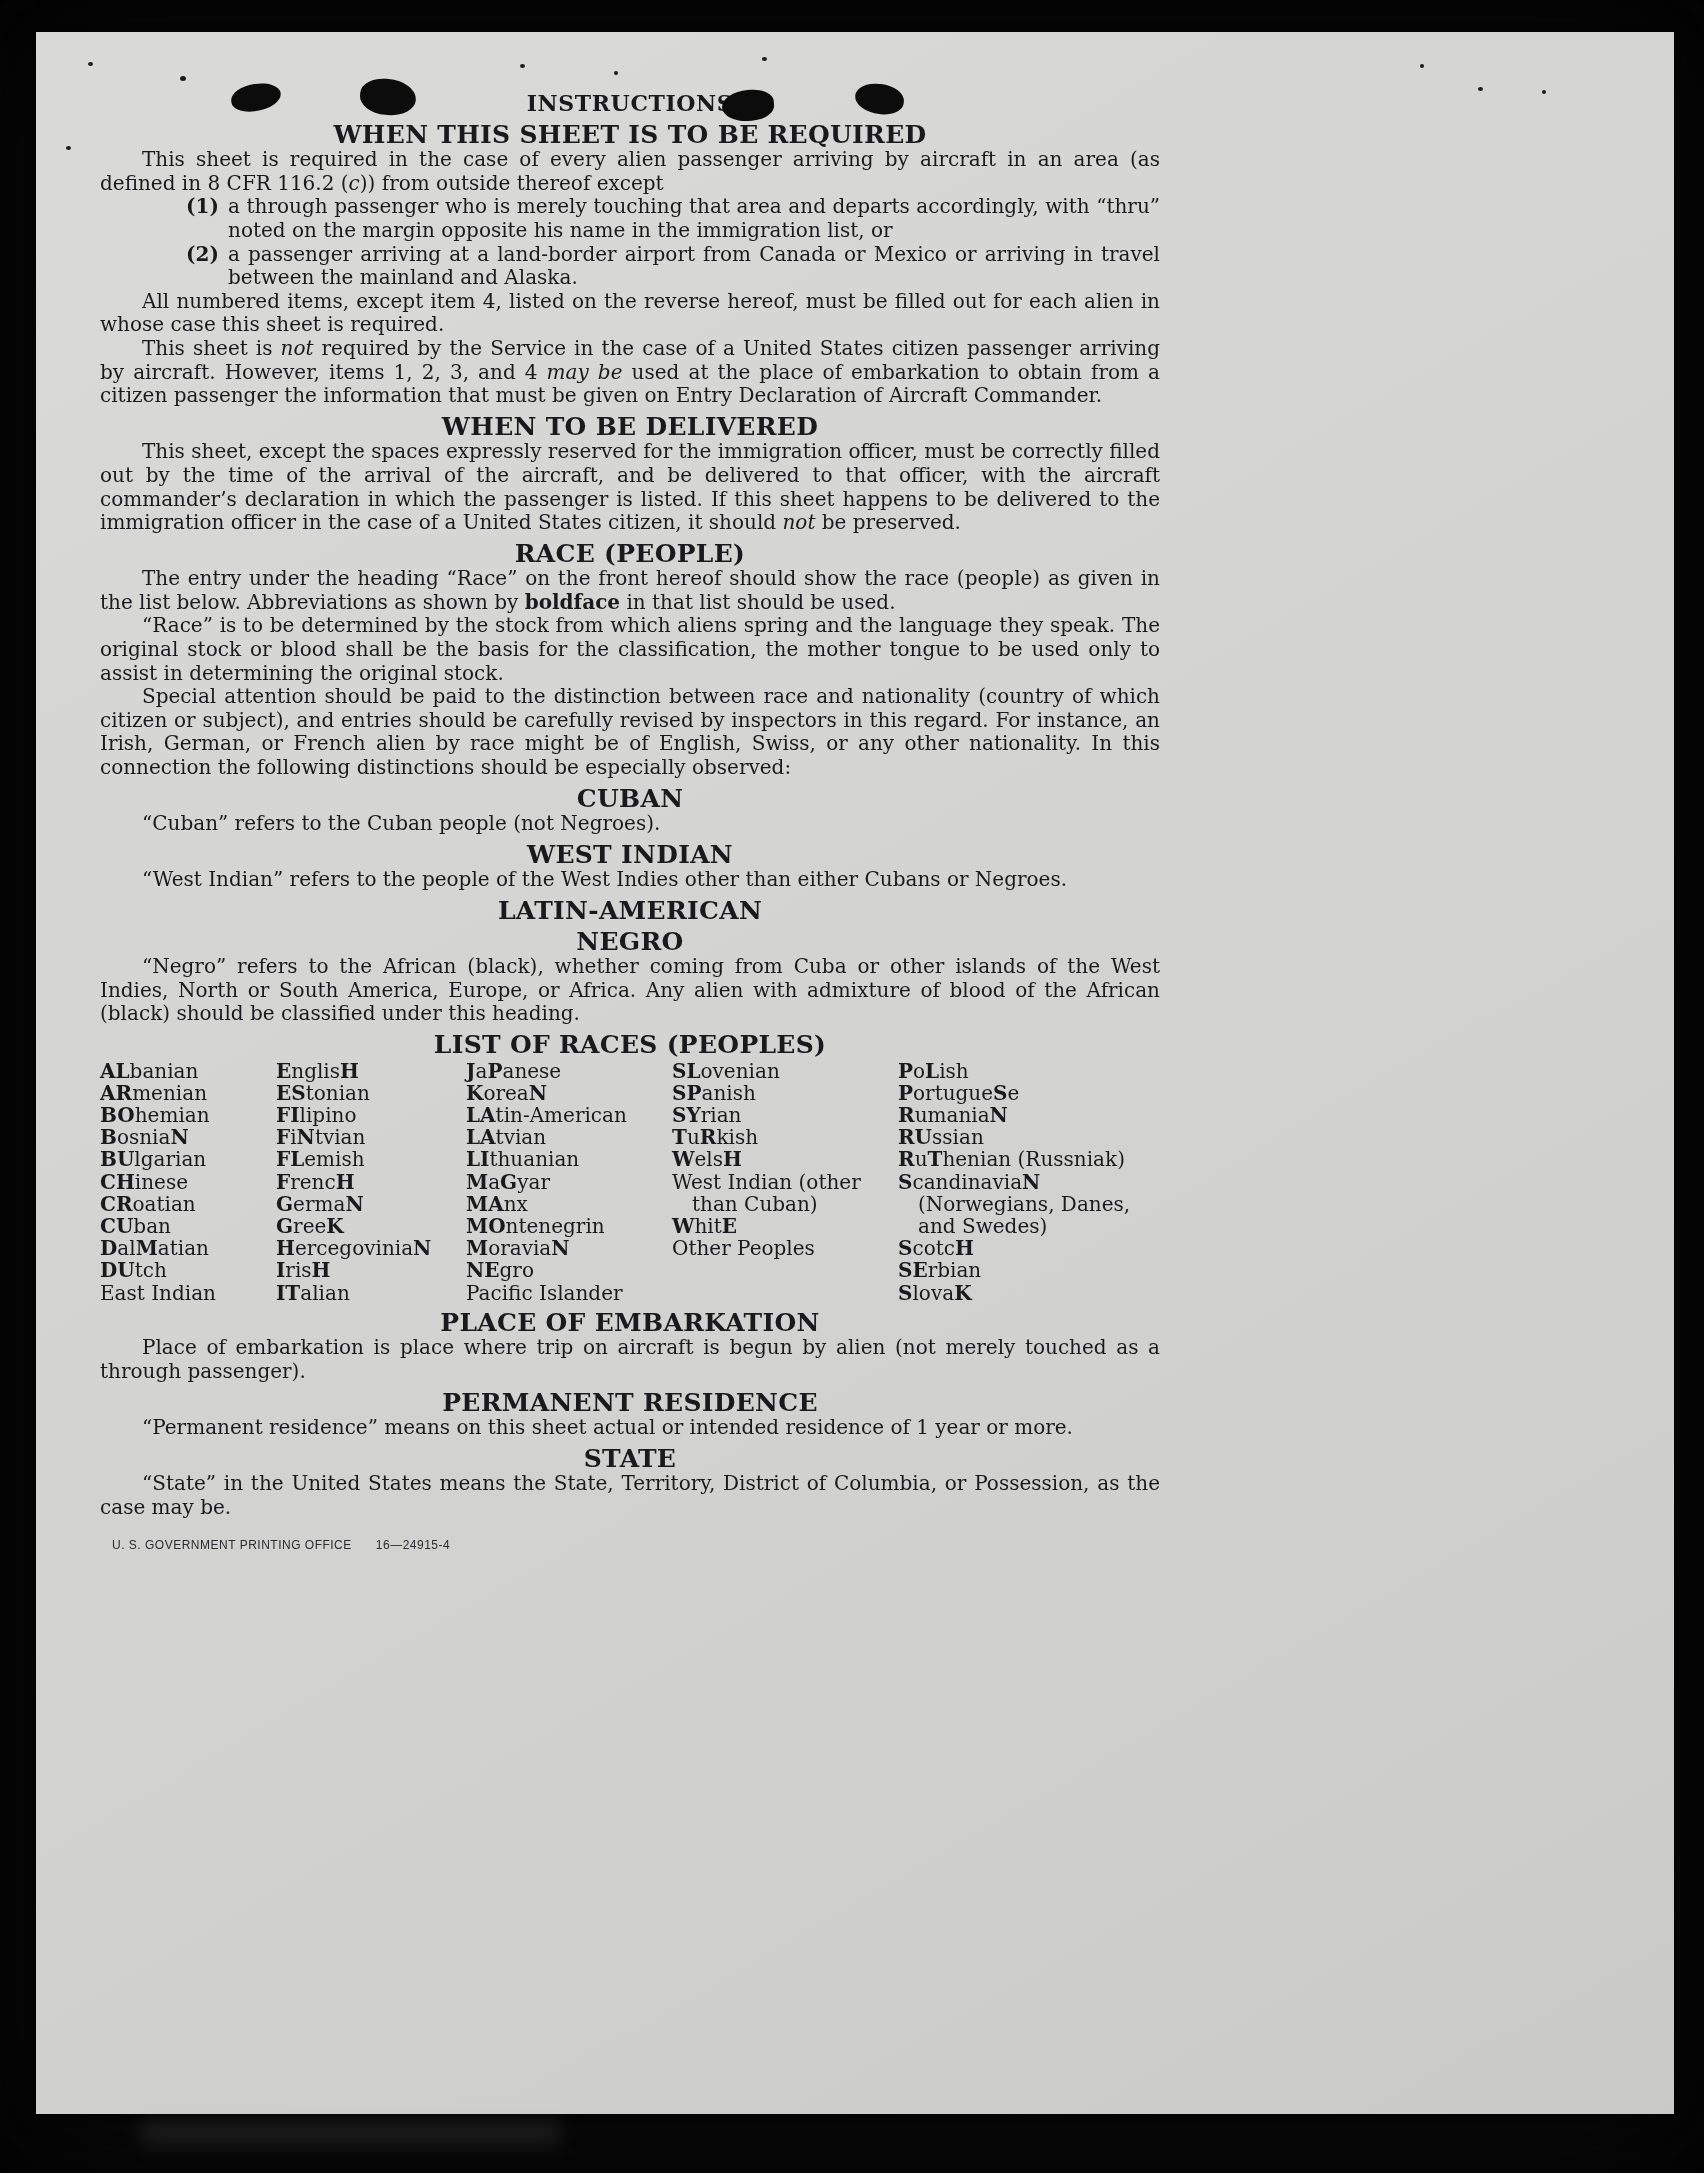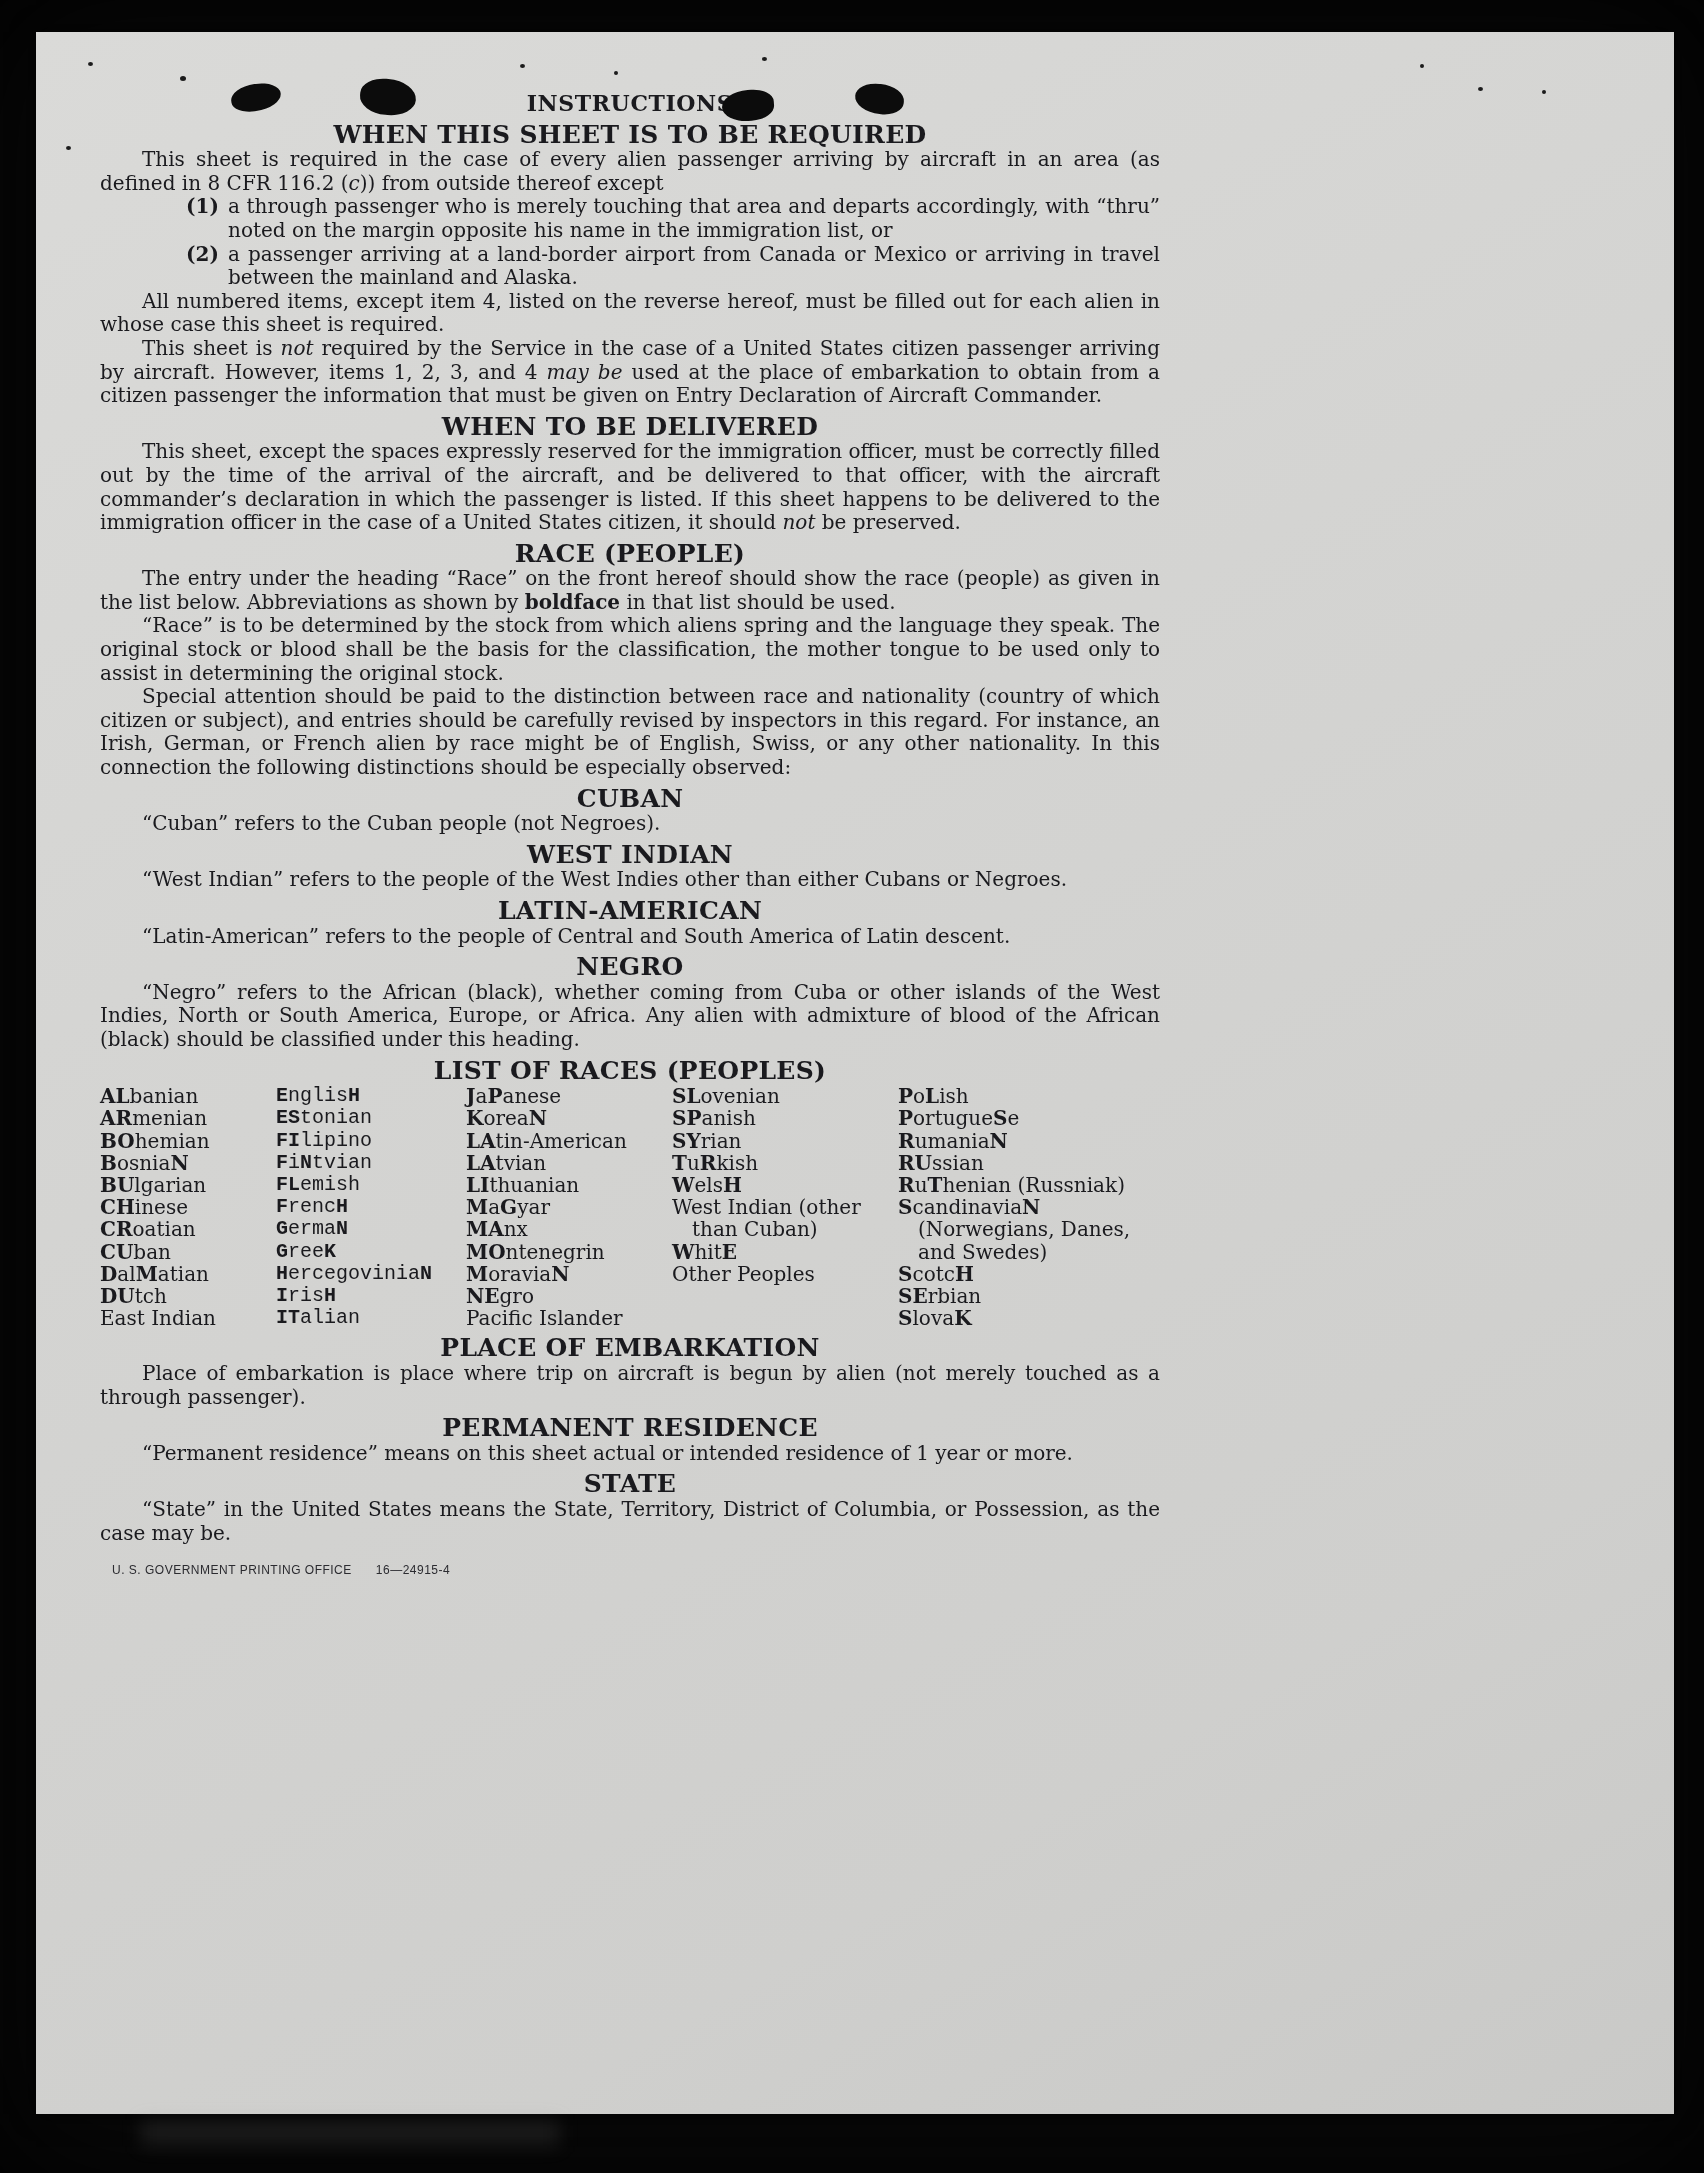--- a/index.html
+++ b/index.html
@@ -20,21 +20,21 @@
     color:#1a1a1e; font-size:20px; line-height:23.6px;
   }
   .title { text-align:center; font-weight:700; font-size:22px; letter-spacing:.6px; margin:0 0 2px 0; }
   .heading { text-align:center; font-weight:700; font-size:25px; letter-spacing:.3px; margin:7px 0 2px 0; }
   .para { margin:0; text-indent:42px; text-align:justify; }
   .numbered { margin:0; padding-left:128px; position:relative; text-align:justify; }
   .numbered .num { position:absolute; left:86px; font-weight:700; }
   .races { display:flex; margin-top:3px; }
   .race-col { flex:0 0 auto; }
   .race-col-1 { width:176px; }
-  .race-col-2 { width:190px;font-family:Liberation Mono, monospace; }
+  .race-col-2 { width:190px; }
   .race-col-3 { width:206px; }
   .race-col-4 { width:262px; }
   .race-col-5 { width:226px; }
   .race-item { line-height:22.2px; padding-left:20px; text-indent:-20px; }
   .it { font-style:italic; }
   .bd { font-weight:700; }
   .printnote {
     margin-top:14px; text-align:left;
     font-family:"Liberation Sans",sans-serif; font-size:12px;
     letter-spacing:.5px; color:#2b2b30;
@@ -85,21 +85,20 @@
           <p class="para"><span>This sheet, except the spaces expressly reserved for the immigration officer, must be correctly filled out by the time of the arrival of the aircraft, and be delivered to that officer, with the aircraft commander’s declaration in which the passenger is listed. If this sheet happens to be delivered to the immigration officer in the case of a United States citizen, it should </span><span class="it">not</span><span> be preserved.</span></p>
           <div class="heading">RACE (PEOPLE)</div>
           <p class="para"><span>The entry under the heading “Race” on the front hereof should show the race (people) as given in the list below. Abbreviations as shown by </span><span class="bd">boldface</span><span> in that list should be used.</span></p>
           <p class="para"><span>“Race” is to be determined by the stock from which aliens spring and the language they speak. The original stock or blood shall be the basis for the classification, the mother tongue to be used only to assist in determining the original stock.</span></p>
           <p class="para"><span>Special attention should be paid to the distinction between race and nationality (country of which citizen or subject), and entries should be carefully revised by inspectors in this regard. For instance, an Irish, German, or French alien by race might be of English, Swiss, or any other nationality. In this connection the following distinctions should be especially observed:</span></p>
           <div class="heading">CUBAN</div>
           <p class="para"><span>“Cuban” refers to the Cuban people (not Negroes).</span></p>
           <div class="heading">WEST INDIAN</div>
           <p class="para"><span>“West Indian” refers to the people of the West Indies other than either Cubans or Negroes.</span></p>
           <div class="heading">LATIN-AMERICAN</div>
-          <p class="para"><span>“Latin-American” refers to the people of Central and South America of Latin descent.</span></p>
           <div class="heading">NEGRO</div>
           <p class="para"><span>“Negro” refers to the African (black), whether coming from Cuba or other islands of the West Indies, North or South America, Europe, or Africa. Any alien with admixture of blood of the African (black) should be classified under this heading.</span></p>
           <div class="heading">LIST OF RACES (PEOPLES)</div>
           <div class="races">
             <div class="race-col race-col-1">
               <div class="race-item"><span class="bd">AL</span><span>banian</span></div>
               <div class="race-item"><span class="bd">AR</span><span>menian</span></div>
               <div class="race-item"><span class="bd">BO</span><span>hemian</span></div>
               <div class="race-item"><span class="bd">B</span><span>osnia</span><span class="bd">N</span></div>
               <div class="race-item"><span class="bd">BU</span><span>lgarian</span></div>

